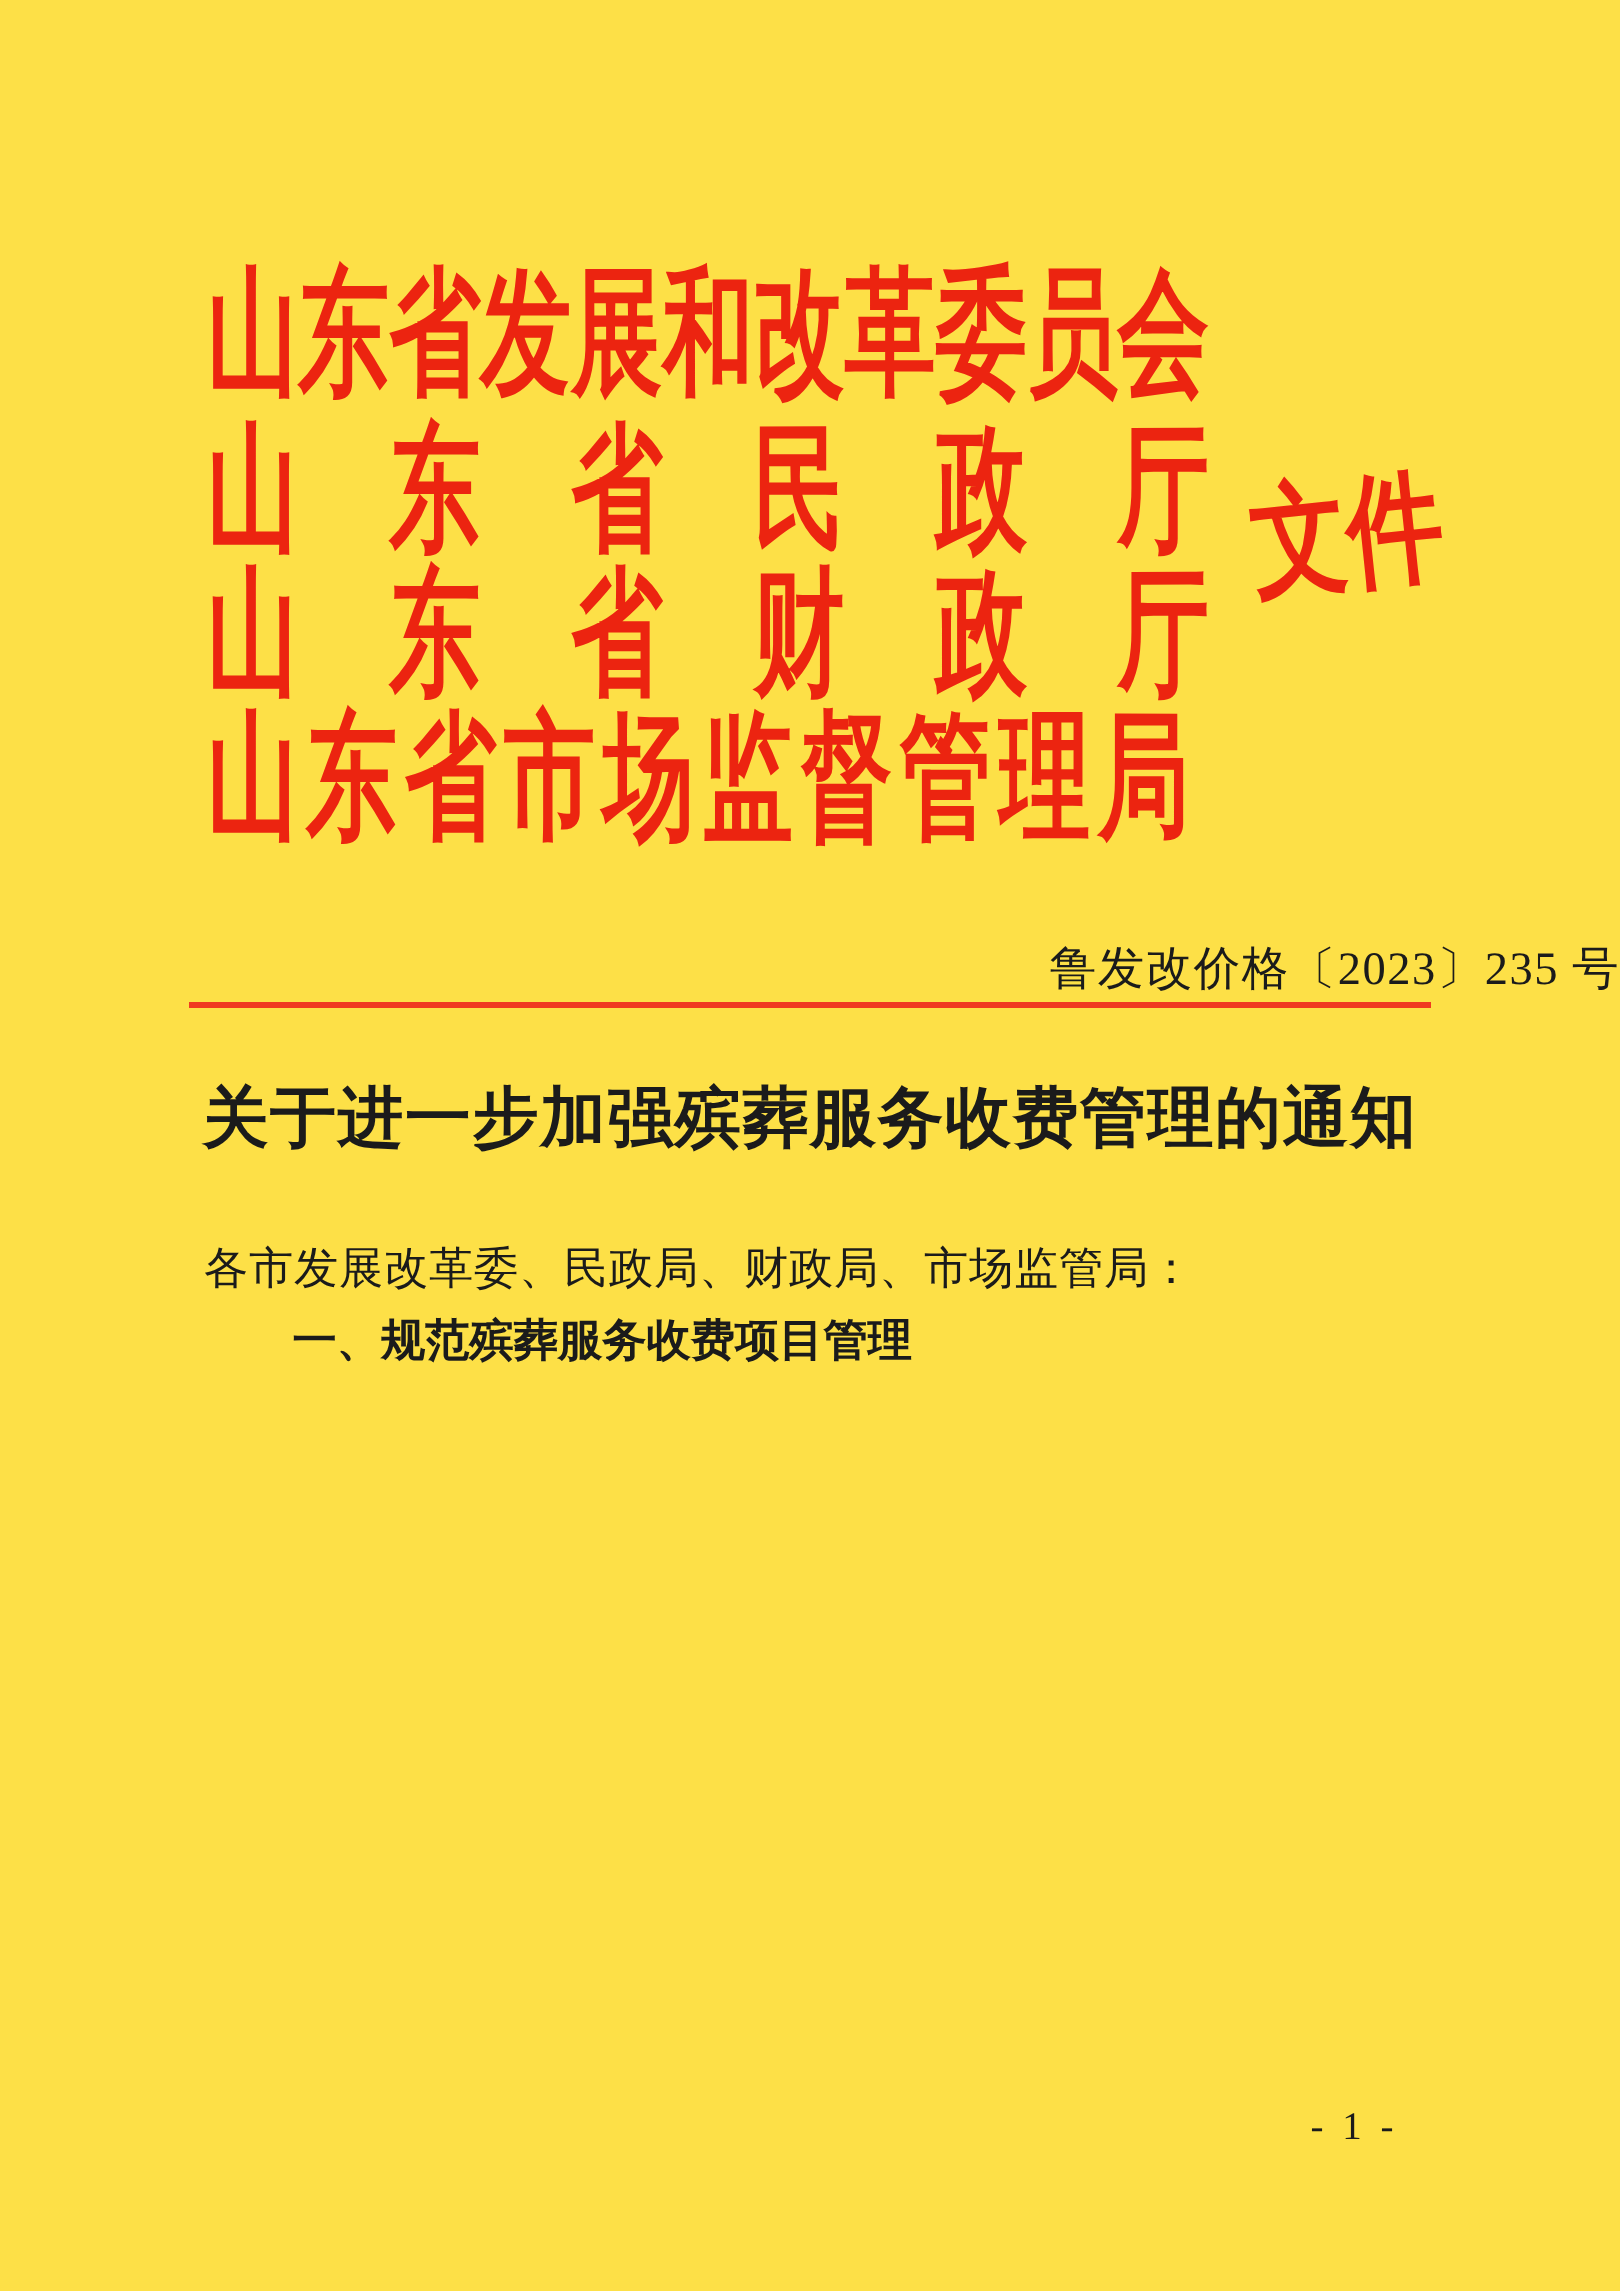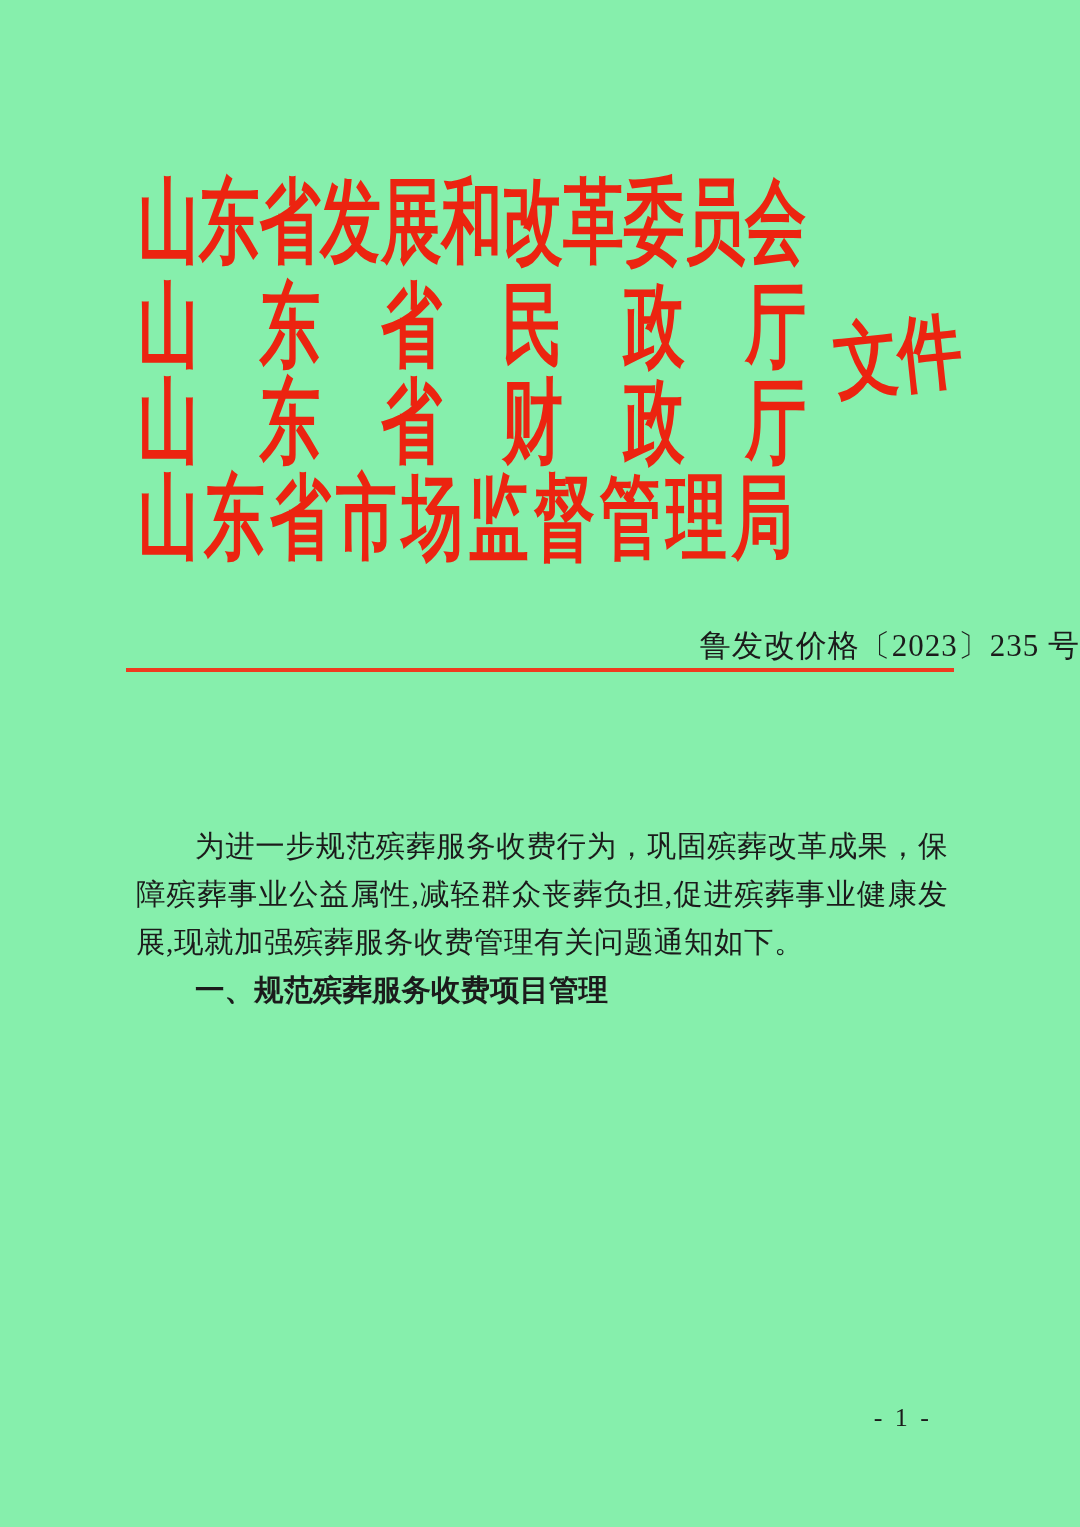--- a/index.html
+++ b/index.html
@@ -12,21 +12,21 @@
     margin:0;
     padding:0;
     background:#f2f2f2;
     font-family:"Liberation Serif","DejaVu Serif",serif;
   }
   .page{
     position:relative;
     width:1080px;
     height:1527px;
     margin:0 auto;
-    background:#86efac;
+    background:#fde047;
     color:var(--ink);
     overflow:hidden;
   }
 
   
   .agency-line{
     position:absolute;
     left:138px;
     color:var(--red-text);
     font-weight:bold;
@@ -128,21 +128,22 @@
     <div class="agency-line l2">山　东　省　民　政　厅</div>
     <div class="agency-line l3">山　东　省　财　政　厅</div>
     <div class="agency-line l4">山东省市场监督管理局</div>
     <div class="doc-type">文件</div>
   </header>
 
   <div class="doc-number">鲁发改价格〔2023〕235 号</div>
 
   <div class="red-rule"></div>
 
+  <h1 class="title">关于进一步加强殡葬服务收费管理的通知</h1>
 
   <div class="body-text">
-    <p class="indent">为进一步规范殡葬服务收费行为，巩固殡葬改革成果，保障殡葬事业公益属性,减轻群众丧葬负担,促进殡葬事业健康发展,现就加强殡葬服务收费管理有关问题通知如下。</p>
+    <p>各市发展改革委、民政局、财政局、市场监管局：</p>
     <p class="indent section-heading">一、规范殡葬服务收费项目管理</p>
   </div>
 
   <div class="page-number">- 1 -</div>
 
 </div>
 
 </body></html>

